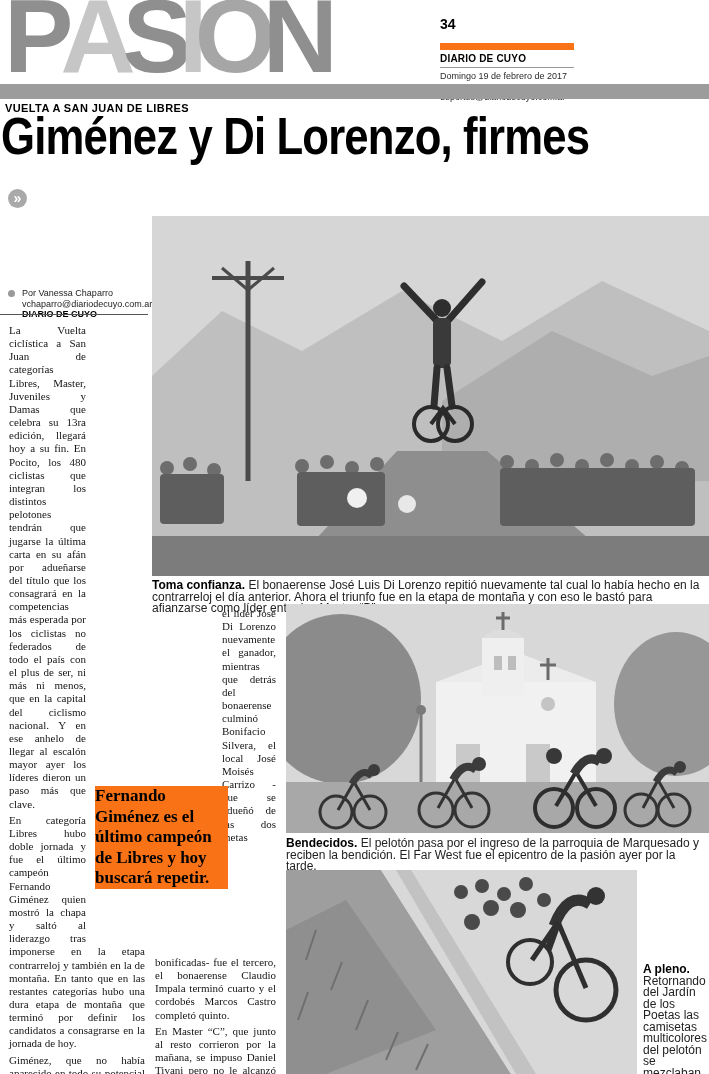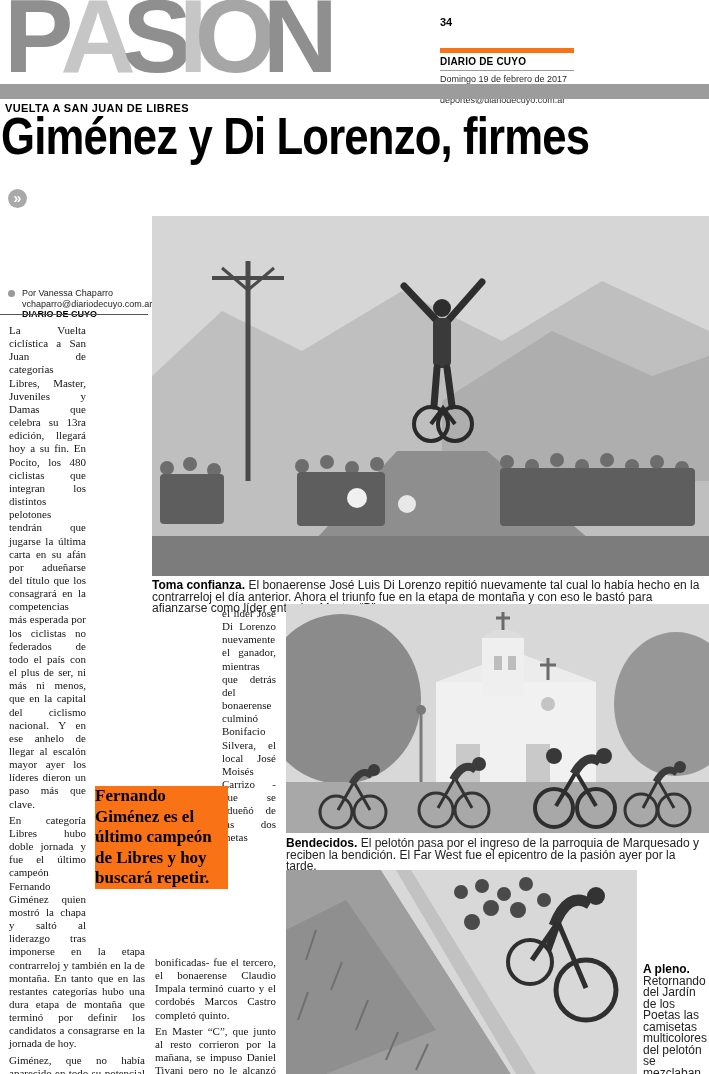--- a/index.html
+++ b/index.html
@@ -5,21 +5,21 @@
   html,body{margin:0;padding:0;background:#fff;}
   .page{position:relative;width:709px;height:1074px;background:#fff;overflow:hidden;
         font-family:"Liberation Sans",sans-serif;color:#000;}
 
   
   .logo{position:absolute;left:4px;top:-16px;font-weight:900;font-size:104px;line-height:1;
         letter-spacing:-0.125em;white-space:nowrap;}
   .logo span{display:inline-block;}
   .l-dark{color:#8f8f8f;} .l-mid{color:#a6a6a6;} .l-light{color:#c6c6c6;}
   .pageinfo{position:absolute;left:440px;top:16px;width:134px;}
-  .pagenum{font-size:11px;font-weight:bold;padding-bottom:20px;border-bottom:5px solid #f97316;}
+  .pagenum{font-size:14px;font-weight:bold;padding-bottom:11px;border-bottom:7px solid #f97316;}
   .paper{font-size:10px;font-weight:bold;letter-spacing:.2px;padding:3px 0 3px;border-bottom:1px solid #9a9a9a;}
   .pdate{font-size:9px;color:#2b2b2b;padding:3px 0 3px;border-bottom:5px solid #a21caf;}
   .pemail{font-size:9px;color:#2b2b2b;padding-top:3px;}
   .gray-band{position:absolute;left:0;top:84px;width:709px;height:15px;background:#9c9c9c;}
 
   
   .kicker{position:absolute;left:5px;top:102px;font-size:11px;font-weight:bold;letter-spacing:.4px;}
   .headline{position:absolute;left:1px;top:108px;margin:0;font-size:52px;font-weight:800;
             letter-spacing:-1px;line-height:1.08;white-space:nowrap;
             transform:scaleX(.84);transform-origin:left top;}

